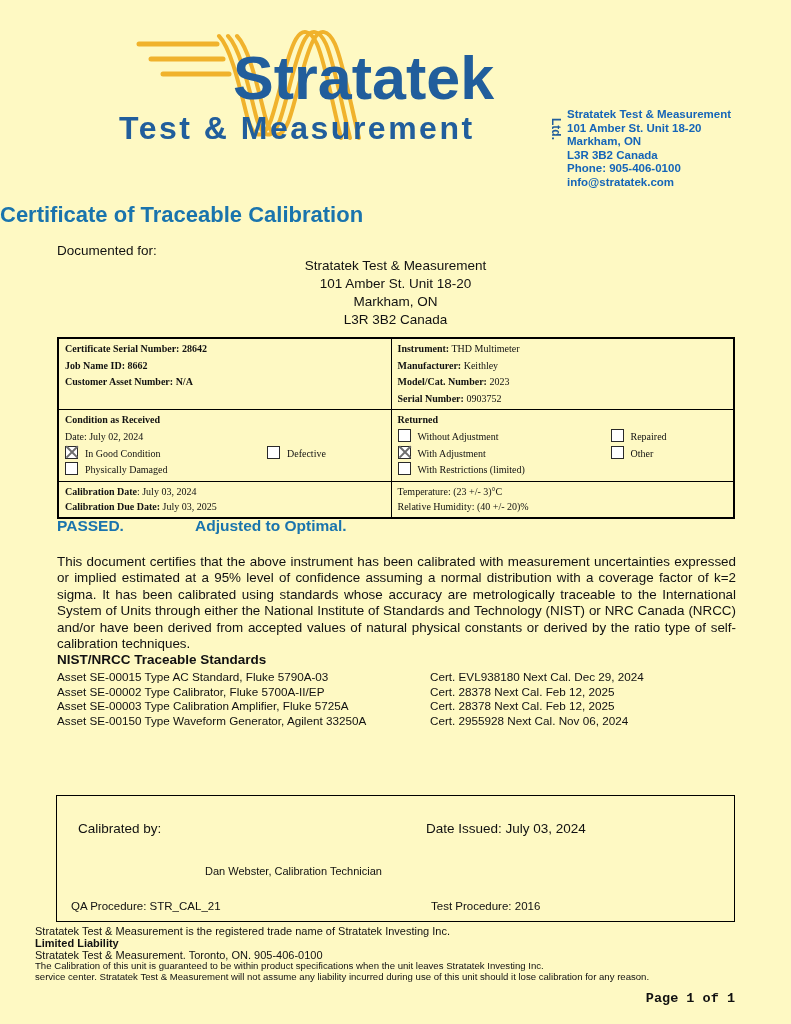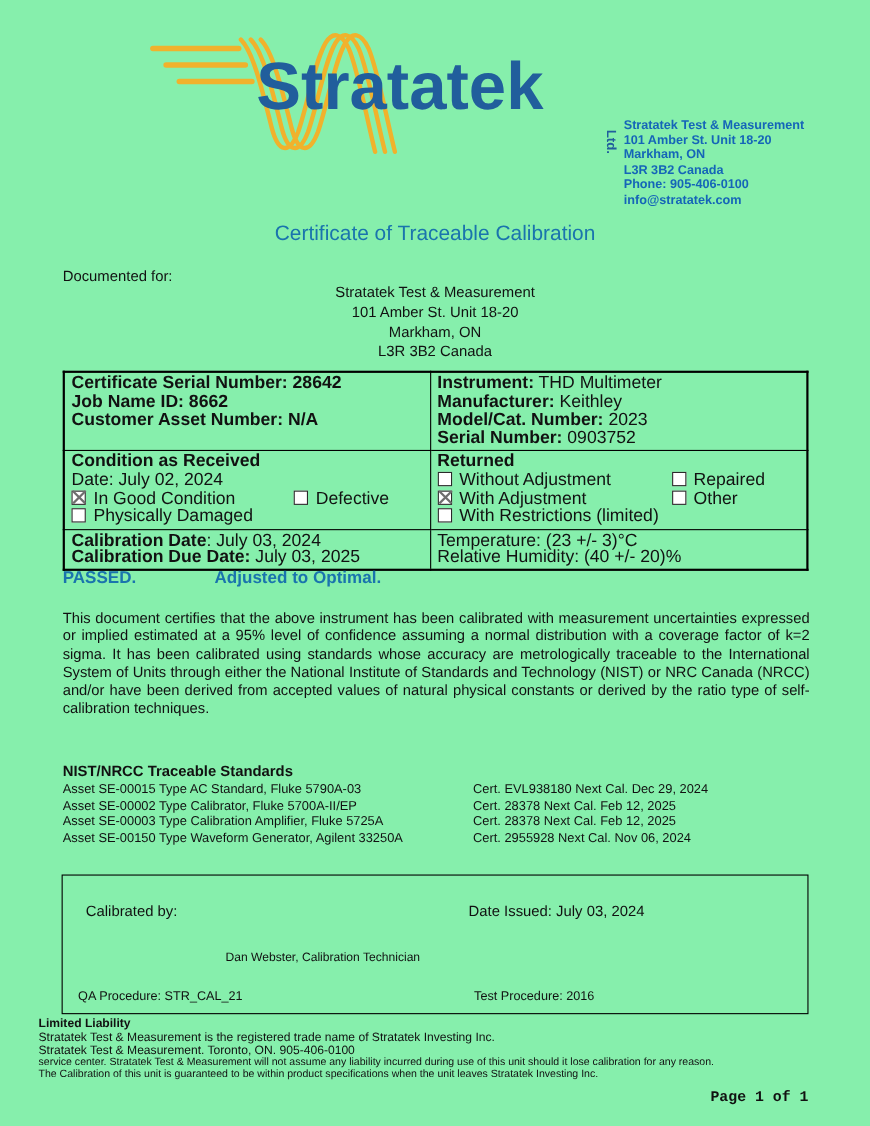--- a/index.html
+++ b/index.html
@@ -5,38 +5,38 @@
   :root{
     --accent:#1a74ad;
     --logo_blue:#215e9c;
     --contact_blue:#1565b8;
     --gold:#f0b22c;
     --ink:#111;
   }
   *{margin:0;padding:0;box-sizing:border-box;}
   html,body{background:#fff;}
   body{font-family:"Liberation Sans",sans-serif;color:var(--ink);}
-  .page{position:relative;width:791px;height:1024px;background:#86efac;overflow:hidden;}
+  .page{position:relative;width:791px;height:1024px;background:#fef9c3;overflow:hidden;}
 
   
   .logo{position:absolute;left:115px;top:20px;width:470px;height:135px;}
   .wave{position:absolute;left:18px;top:2px;width:252px;height:126px;}
   .wave path{stroke:var(--gold);fill:none;}
   .brand{position:absolute;left:118px;top:28px;font-size:61px;font-weight:bold;color:var(--logo_blue);line-height:1;letter-spacing:0;}
   .tagline{position:absolute;left:4px;top:90px;font-size:32px;font-weight:bold;color:var(--logo_blue);letter-spacing:2.5px;white-space:nowrap;}
   .suffix{position:absolute;left:448px;top:98px;font-size:12px;font-weight:bold;color:var(--logo_blue);transform:rotate(90deg);transform-origin:left top;}
   .contact{position:absolute;left:567px;top:108px;font-size:11.5px;font-weight:bold;color:var(--contact_blue);line-height:13.5px;}
 
   
-  .doc-title{position:absolute;left:0;top:202px;width:100%;text-align:center;font-size:19px;font-weight:normal;color:var(--accent);}
+  .doc-title{position:absolute;left:0;top:202px;width:100%;font-size:22px;font-weight:bold;color:var(--accent);}
   .documented{position:absolute;left:57px;top:243px;font-size:13.5px;}
   .cust-address{position:absolute;left:0;top:257px;width:100%;text-align:center;font-size:13.5px;line-height:18px;}
 
   
-  .info-table{position:absolute;left:57px;top:337px;width:678px;border-collapse:collapse;font-size:16px;line-height:16.6px;}
+  .info-table{position:absolute;left:57px;top:337px;width:678px;border-collapse:collapse;font-size:10px;line-height:16.6px;font-family:Liberation Serif, serif;}
   .info-table td{border:1px solid #000;vertical-align:top;padding:2px 6px;}
   .info-table{border:2px solid #000;}
   .col-l{width:333px;}
   .row-top td{height:68px;}
   .row-cond td{height:69px;}
   .row-dates td{height:32px;line-height:15.5px;}
   .opt-row{display:flex;align-items:center;}
   .opt{display:flex;gap:7px;}
   .opt-col1{width:202px;}
   .opt-col1r{width:213px;}
@@ -44,21 +44,21 @@
   .cb.checked::before,.cb.checked::after{content:"";position:absolute;left:-2px;top:4.5px;width:16px;height:1.6px;background:#6e6e6e;}
   .cb.checked::before{transform:rotate(45deg);}
   .cb.checked::after{transform:rotate(-45deg);}
 
   
   .result{position:absolute;left:57px;top:517px;font-size:15.5px;font-weight:bold;color:var(--accent);}
   .result .status{display:inline-block;min-width:138px;}
   .certify{position:absolute;left:57px;top:554px;width:679px;font-size:13.4px;line-height:16.4px;text-align:justify;}
 
   
-  .standards{position:absolute;left:57px;top:652px;width:679px;margin-top:41px;}
+  .standards{position:absolute;left:57px;top:652px;width:679px;}
   .standards h3{font-size:13.5px;font-weight:bold;margin-bottom:3px;}
   .std-row{display:flex;font-size:11.7px;line-height:14.6px;}
   .std-asset{flex:0 0 373px;}
   .std-cert{flex:1;}
 
   
   .sign-box{position:absolute;left:56px;top:795px;width:679px;height:127px;border:1px solid #000000;}
   .sb-cal{position:absolute;left:21px;top:25px;font-size:13.5px;}
   .sb-date{position:absolute;left:369px;top:25px;font-size:13.5px;}
   .sb-tech{position:absolute;left:148px;top:69px;font-size:11px;}
@@ -84,20 +84,21 @@
         <path d="M18 37 H90"></path>
         <path d="M30 52 H96"></path>
       </g>
       <g stroke-width="4" stroke-linecap="round">
         <path d="M86 14 C97 25 105 58 114 94 C120 117 130 119 138 98 C147 72 153 34 163 17 C169 7 177 7 184 22 C192 40 200 84 208 116"></path>
         <path d="M86 14 C97 25 105 58 114 94 C120 117 130 119 138 98 C147 72 153 34 163 17 C169 7 177 7 184 22 C192 40 200 84 208 116" transform="translate(9,0)"></path>
         <path d="M86 14 C97 25 105 58 114 94 C120 117 130 119 138 98 C147 72 153 34 163 17 C169 7 177 7 184 22 C192 40 200 84 208 116" transform="translate(18,0)"></path>
       </g>
     </svg>
     <div class="brand">Stratatek</div>
+    <div class="tagline">Test &amp; Measurement</div>
     <div class="suffix">Ltd.</div>
   </div>
 
   <div class="contact">
     <div>Stratatek Test &amp; Measurement</div>
     <div>101 Amber St. Unit 18-20</div>
     <div>Markham, ON</div>
     <div>L3R 3B2 Canada</div>
     <div>Phone: 905-406-0100</div>
     <div>info@stratatek.com</div>
@@ -220,25 +221,25 @@
 
   <div class="sign-box">
     <div class="sb-cal">Calibrated by:</div>
     <div class="sb-date">Date Issued: July 03, 2024</div>
     <div class="sb-tech">Dan Webster, Calibration Technician</div>
     <div class="sb-qa">QA Procedure:  STR_CAL_21</div>
     <div class="sb-test">Test Procedure: 2016</div>
   </div>
 
   <div class="footer">
+    <div class="f-line">Stratatek Test &amp; Measurement is the registered trade name of Stratatek Investing Inc.</div>
     <div class="f-line f-bold">Limited Liability</div>
-    <div class="f-line">Stratatek Test &amp; Measurement is the registered trade name of Stratatek Investing Inc.</div>
     <div class="f-line">Stratatek Test &amp; Measurement. Toronto, ON. 905-406-0100</div>
+    <div class="f-small">The Calibration of this unit is guaranteed to be within product specifications when the unit leaves Stratatek Investing Inc.</div>
     <div class="f-small">service center. Stratatek Test &amp; Measurement will not assume any liability incurred during use of this unit should it lose calibration for any reason.</div>
-    <div class="f-small">The Calibration of this unit is guaranteed to be within product specifications when the unit leaves Stratatek Investing Inc.</div>
   </div>
 
   <div class="page-num">
     <span>Page</span>
     <span>1</span>
     <span>of</span>
     <span>1</span>
   </div>
 
 </div>

